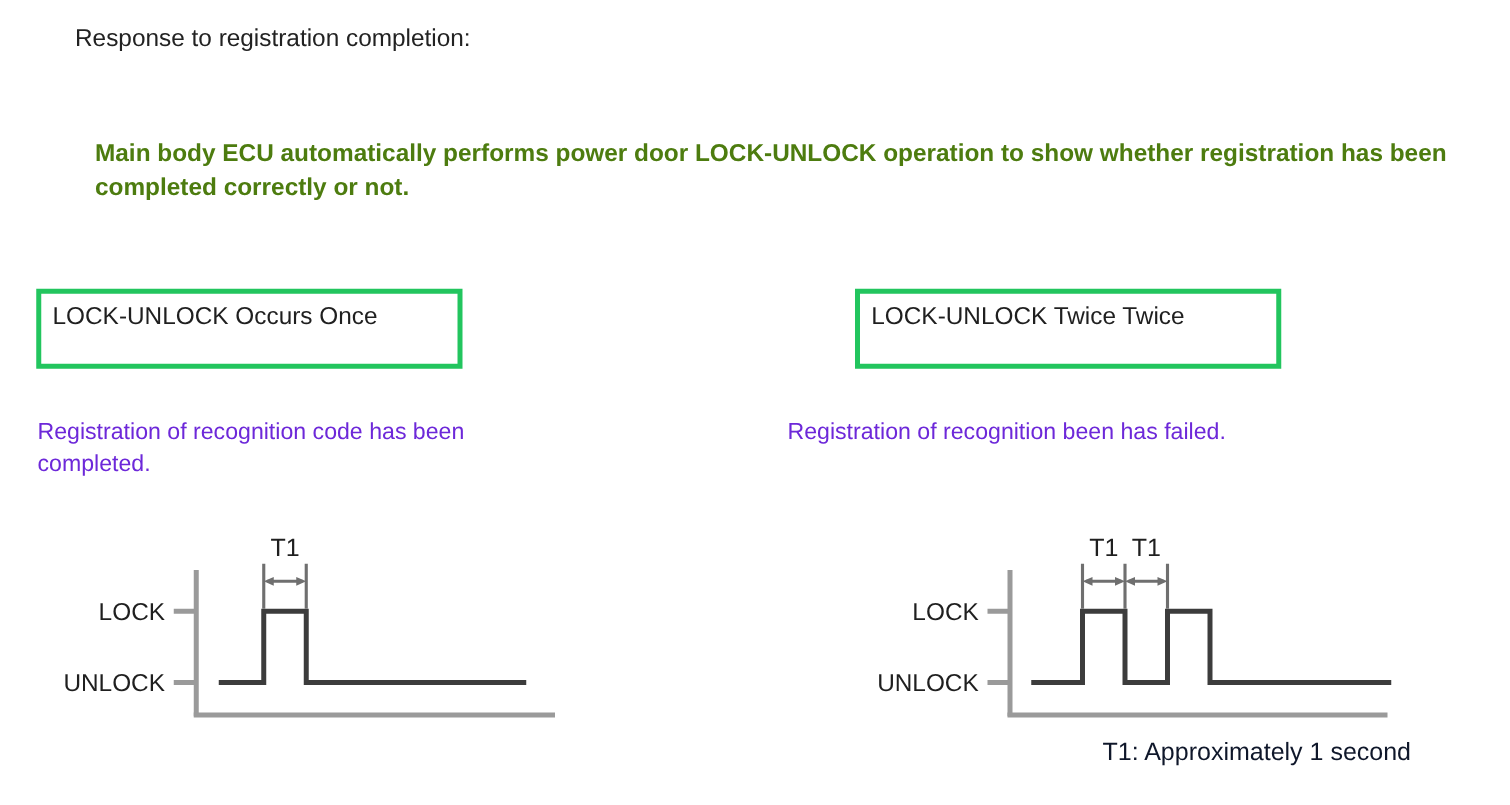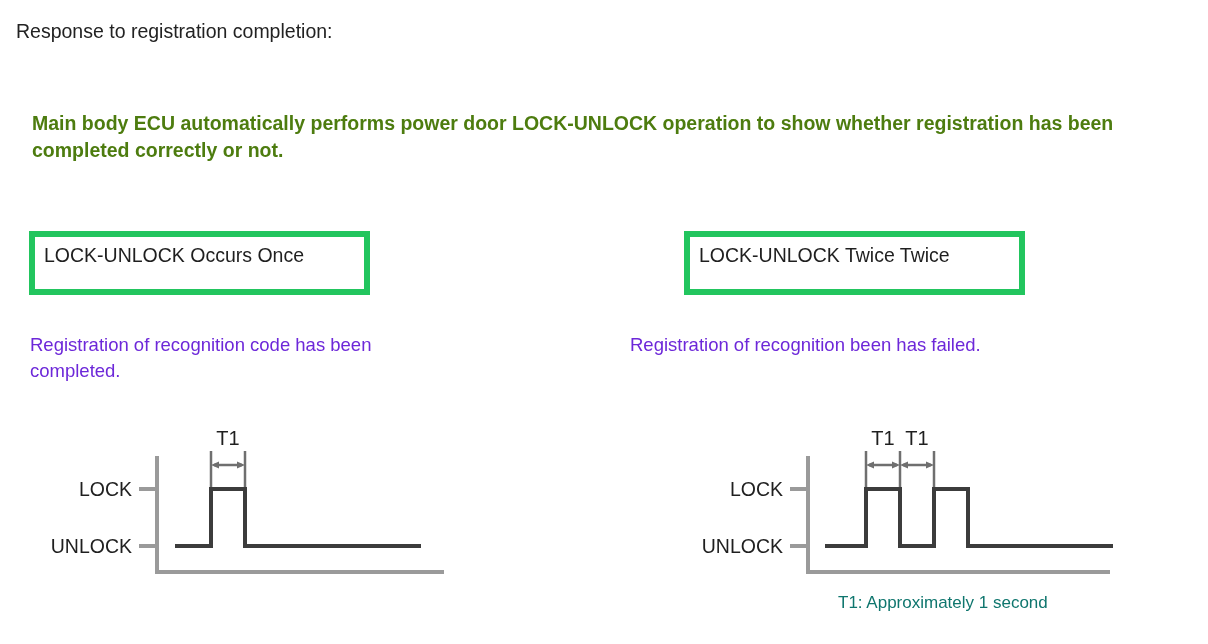--- a/index.html
+++ b/index.html
@@ -8,21 +8,21 @@
     background: #ffffff;
   }
   body {
     width: 1208px;
     height: 644px;
     position: relative;
     font-family: "Liberation Sans", sans-serif;
     color: #1a1a1a;
     overflow: hidden;
   }
-  .abs { position: absolute; }
+  .abs { position: absolute; margin-left: 44px; }
 
   #intro-heading {
     left: 16px;
     top: 18px;
     font-size: 19.5px;
     line-height: 26px;
     color: #222222;
     white-space: nowrap;
   }
 
@@ -35,21 +35,21 @@
     color: #4d7c0f;
     font-weight: bold;
   }
 
   .outcome-box {
     position: absolute;
     top: 231px;
     width: 341px;
     height: 64px;
     box-sizing: border-box;
-    border: 6px solid #22c55e;
+    border: 4px solid #22c55e;
     background: #ffffff;
   }
   #outcome-box-left  { left: 29px; }
   #outcome-box-right { left: 684px; }
 
   .outcome-box-label {
     position: absolute;
     left: 9px;
     top: 5px;
     font-size: 19.5px;
@@ -71,23 +71,23 @@
   .timing-diagram { position: absolute; top: 415px; }
   #timing-diagram-left  { left: 20px;  width: 440px; height: 180px; }
   #timing-diagram-right { left: 655px; width: 470px; height: 180px; }
 
   .timing-diagram svg { display: block; }
 
   #caption-t1 {
     position: absolute;
     left: 838px;
     top: 590px;
-    font-size: 17px;
+    font-size: 20px;
     line-height: 25px;
-    color: #0f766e;
+    color: #0f172a;
     white-space: nowrap;
   }
 </style>
 </head>
 <body>
 
 <div class="abs" id="intro-heading">Response to registration completion:</div>
 
 <div class="abs" id="summary-paragraph">Main body ECU automatically performs power door LOCK-UNLOCK operation to show whether registration has been completed correctly or not.</div>
 

